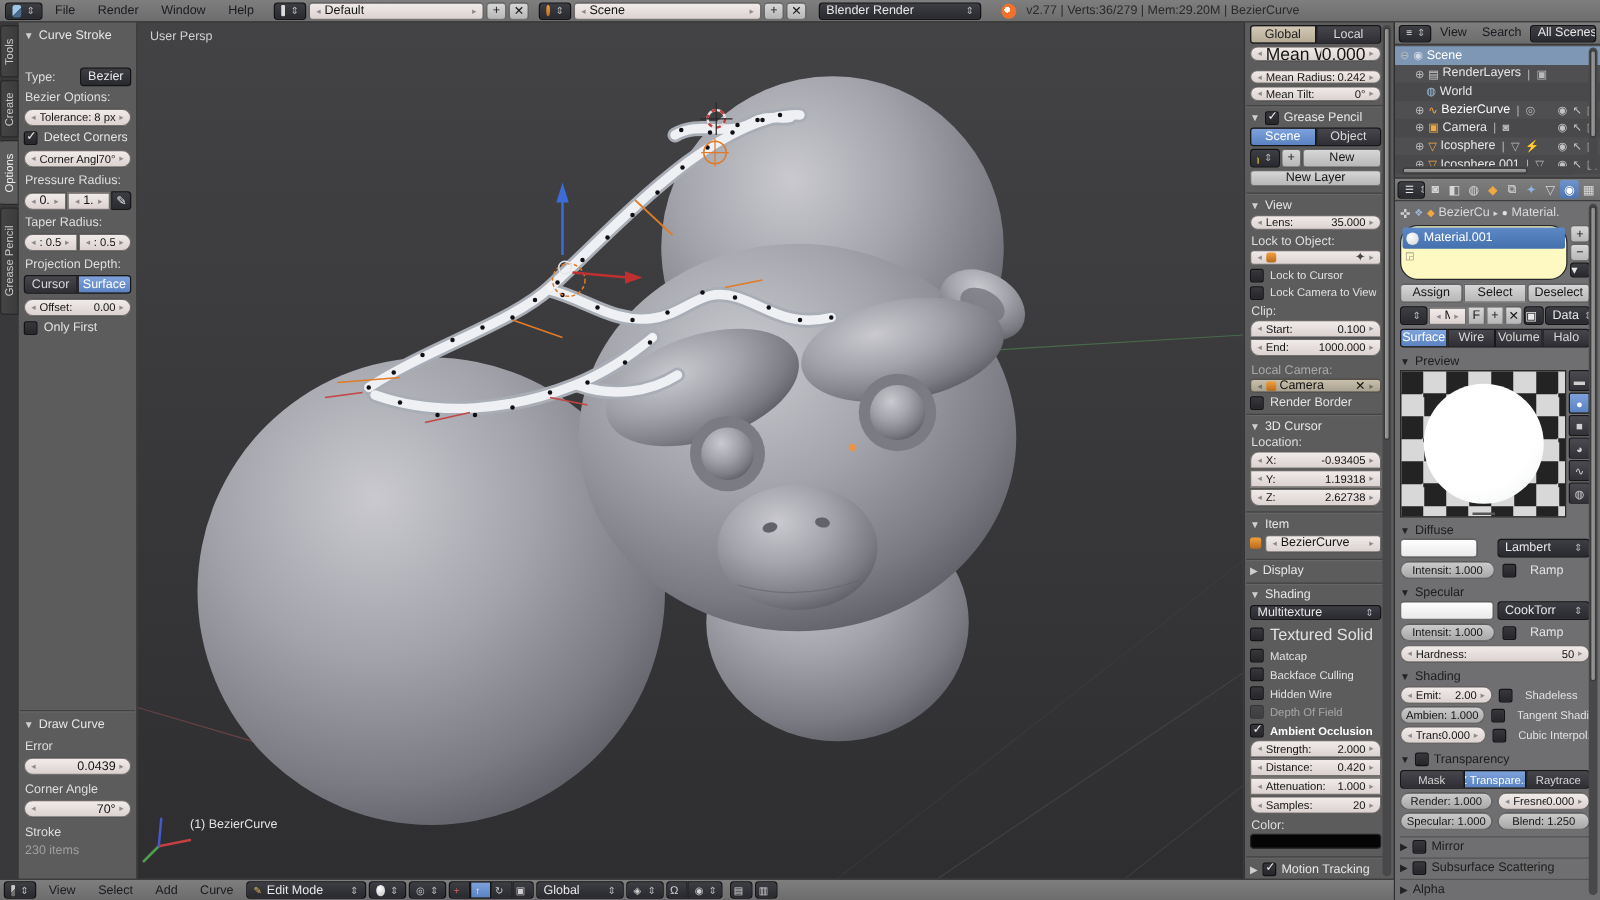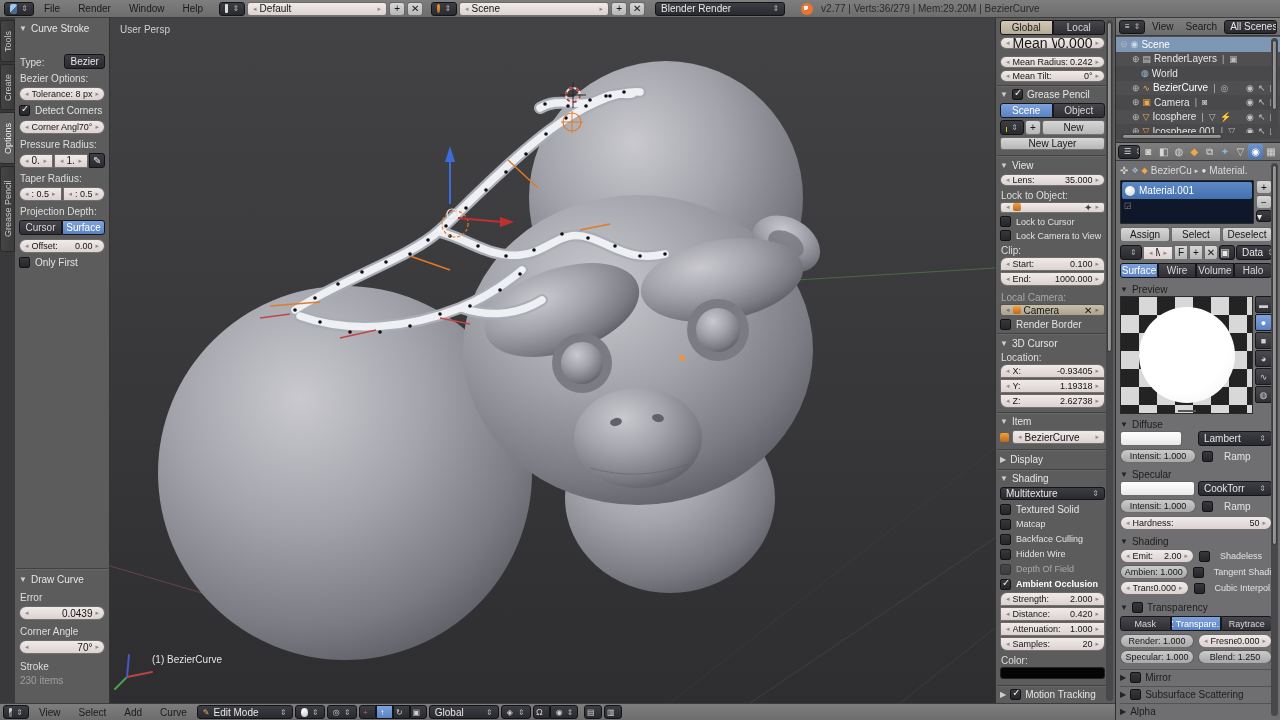--- a/index.html
+++ b/index.html
@@ -449,21 +449,21 @@
   <div class="sep"></div>
   <div class="phead">
       <span class="tri">▼</span>
       <span>Shading</span>
     </div>
   <div class="dd" style="margin:2px 0">
       <span>Multitexture</span>
     </div>
   <div class="row" style="margin:2px 0">
       <span class="chk"></span>
-      <span class="cbl" style="font-size:10px">Textured Solid</span>
+      <span class="cbl" style="font-size:13px">Textured Solid</span>
     </div>
   <div class="row" style="margin:2px 0">
       <span class="chk"></span>
       <span class="cbl" style="font-size:9px">Matcap</span>
     </div>
   <div class="row" style="margin:2px 0">
       <span class="chk"></span>
       <span class="cbl" style="font-size:9px">Backface Culling</span>
     </div>
   <div class="row" style="margin:2px 0">
@@ -614,21 +614,21 @@
     <div class="row" style="gap:3px;height:15px;color:#dadada">
       <span style="color:#cfcfcf">✜</span>
       <span style="color:#9fb6d4;font-size:8px">❖</span>
       <span style="color:#f0a844;font-size:8px">◆</span>
       <span>BezierCu</span>
       <span style="font-size:7px">▸</span>
       <span style="color:#e0e0e0;font-size:8px">●</span>
       <span>Material.</span>
     </div>
     <div class="row" style="gap:2px;align-items:flex-start;margin-top:2px">
-      <div style="flex:1;height:44px;background:#0f172a;border:1px solid #26282c;border-radius:1px;padding:1px">
+      <div style="flex:1;height:44px;background:#fef9c3;border:1px solid #26282c;border-radius:14px;padding:1px">
         <div class="row" style="height:17px;background:linear-gradient(#5c88c6,#4470ae);border-radius:2px;color:#fff;padding:0 3px;gap:4px">
           <span style="width:10px;height:10px;background:radial-gradient(circle at 35% 30%,#fff,#cfd2d8);border-radius:50%;display:inline-block"></span>
           <span>Material.001</span>
         </div>
         <span style="color:#8a8a8a;font-size:8px;margin-left:2px">◲</span>
       </div>
       <div style="display:flex;flex-direction:column;gap:1px">
         <div class="lbtn" style="width:16px;height:14px">+</div>
         <div class="lbtn" style="width:16px;height:14px">−</div>
         <div class="dd noarr" style="width:16px;height:12px;justify-content:center;padding:0">▾</div>

